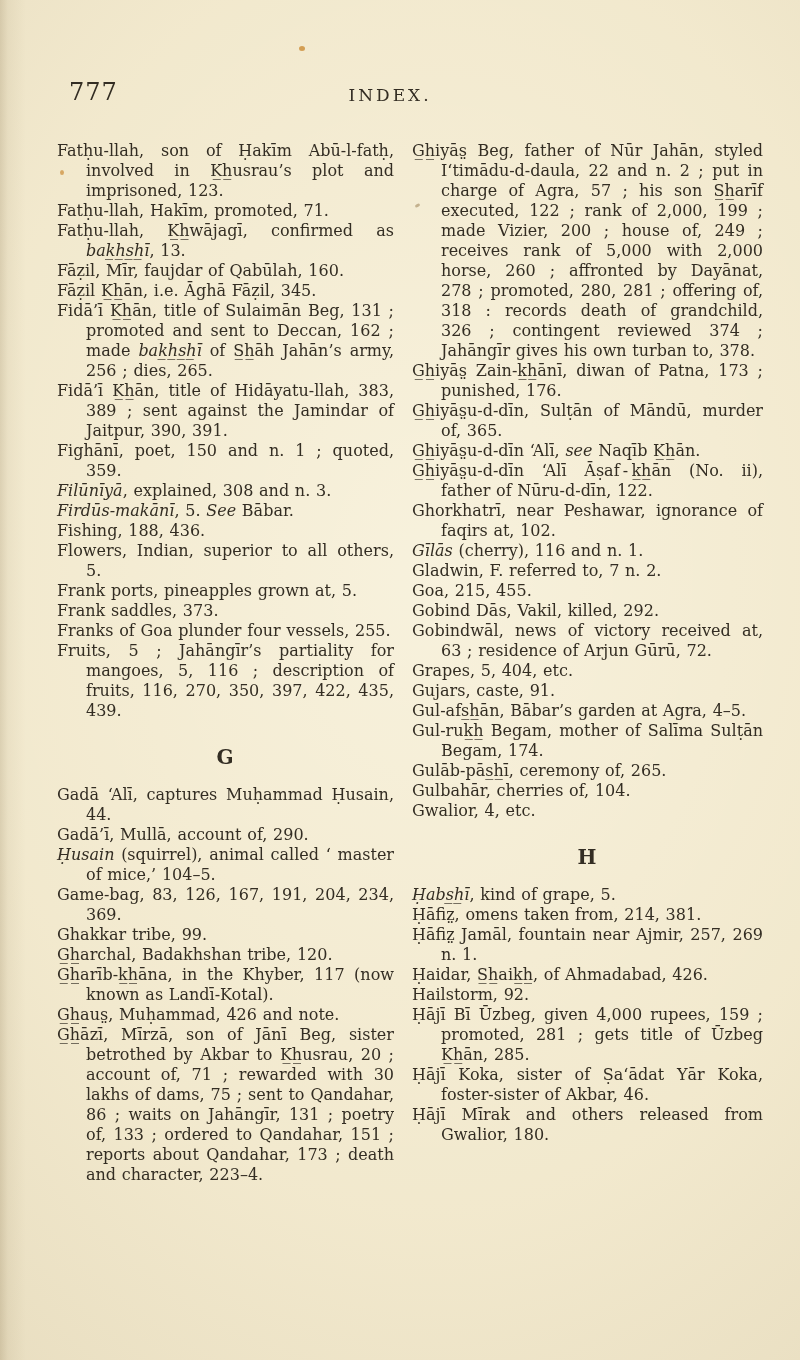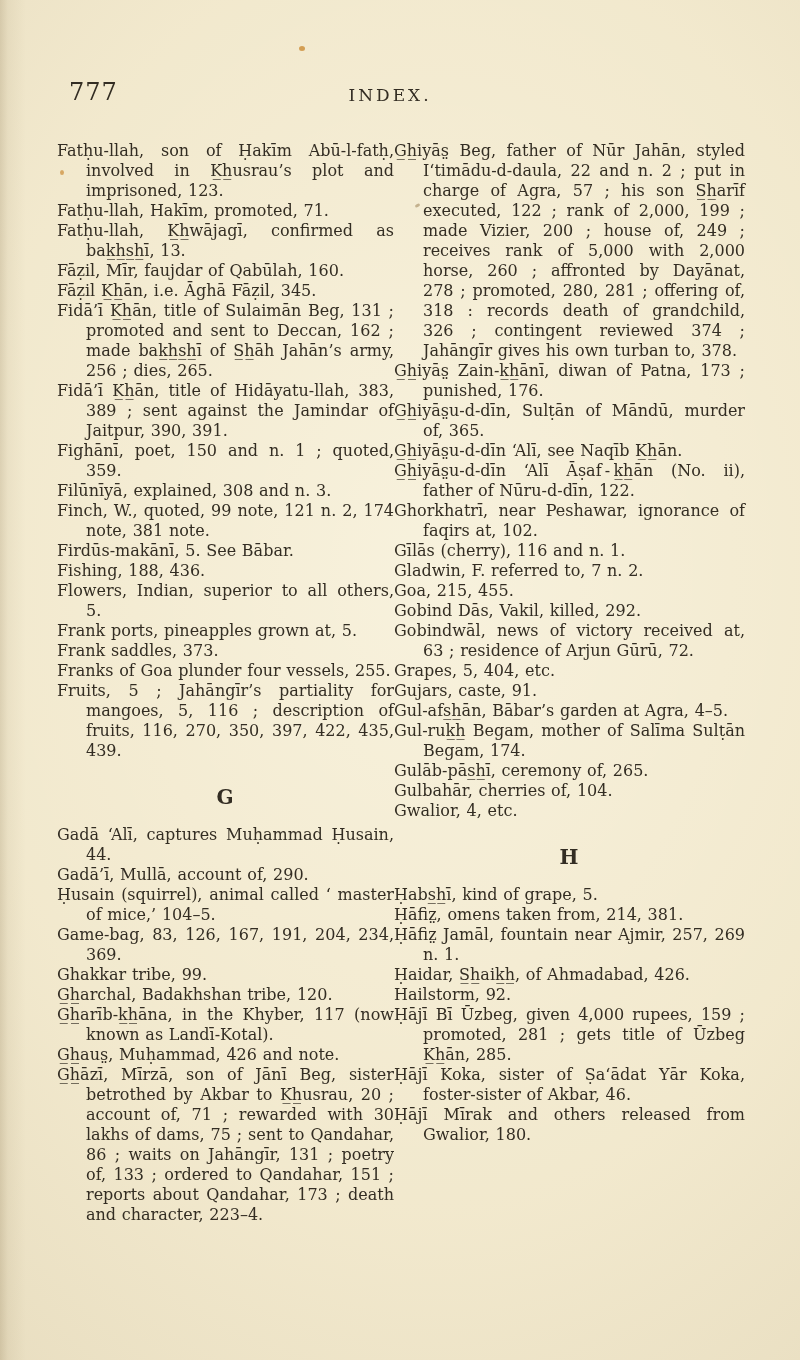--- a/index.html
+++ b/index.html
@@ -43,36 +43,37 @@
     letter-spacing: 3px;
     text-align: center;
   }
 
   .columns {
     position: absolute;
     top: 141px;
     left: 57px;
     width: 706px;
     display: flex;
+    gap: 18px;
   }
   .col { min-width: 0; }
   .col-left  { width: 337px; }
   .col-right { width: 351px; }
 
   .entry {
     margin: 0;
     font-size: 16px;
     line-height: 20px;
     text-align: justify;
     padding-left: 29px;
     text-indent: -29px;
     word-spacing: 0.04em;
   }
 
-  .it { }
+  .it { font-style: italic; }
 
   .section-heading {
     text-align: center;
     font-weight: bold;
     font-size: 20px;
     line-height: 20px;
     margin: 26px 0 18px 0;
     letter-spacing: 1px;
   }
 
@@ -100,21 +101,20 @@
   <div class="col col-left">
       <p class="entry"><span>Fatḥu-llah, son of Ḥakīm Abū-l-fatḥ, involved in K̲h̲usrau’s plot and imprisoned, 123.</span></p>
       <p class="entry"><span>Fatḥu-llah, Hakīm, promoted, 71.</span></p>
       <p class="entry"><span>Fatḥu-llah, K̲h̲wājagī, confirmed as </span><span class="it">bak̲h̲s̲h̲ī</span><span>, 13.</span></p>
       <p class="entry"><span>Fāẓil, Mīr, faujdar of Qabūlah, 160.</span></p>
       <p class="entry"><span>Fāẓil K̲h̲ān, i.e. Āghā Fāẓil, 345.</span></p>
       <p class="entry"><span>Fidā’ī K̲h̲ān, title of Sulaimān Beg, 131&nbsp;; promoted and sent to Deccan, 162&nbsp;; made </span><span class="it">bak̲h̲s̲h̲ī</span><span> of S̲h̲āh Jahān’s army, 256&nbsp;; dies, 265.</span></p>
       <p class="entry"><span>Fidā’ī K̲h̲ān, title of Hidāyatu-llah, 383, 389&nbsp;; sent against the Jamindar of Jaitpur, 390, 391.</span></p>
       <p class="entry"><span>Fighānī, poet, 150 and n. 1&nbsp;; quoted, 359.</span></p>
       <p class="entry"><span class="it">Filūnīyā</span><span>, explained, 308 and n. 3.</span></p>
-      <p class="entry"><span>Finch, W., quoted, 99 note, 121 n. 2, 174 note, 381 note.</span></p>
       <p class="entry"><span class="it">Firdūs-makānī</span><span>, 5. </span><span class="it">See</span><span> Bābar.</span></p>
       <p class="entry"><span>Fishing, 188, 436.</span></p>
       <p class="entry"><span>Flowers, Indian, superior to all others, 5.</span></p>
       <p class="entry"><span>Frank ports, pineapples grown at, 5.</span></p>
       <p class="entry"><span>Frank saddles, 373.</span></p>
       <p class="entry"><span>Franks of Goa plunder four vessels, 255.</span></p>
       <p class="entry"><span>Fruits, 5&nbsp;; Jahāngīr’s partiality for mangoes, 5, 116&nbsp;; description of fruits, 116, 270, 350, 397, 422, 435, 439.</span></p>
       <div class="section-heading">G</div>
       <p class="entry"><span>Gadā ‘Alī, captures Muḥammad Ḥusain, 44.</span></p>
       <p class="entry"><span>Gadā’ī, Mullā, account of, 290.</span></p>

